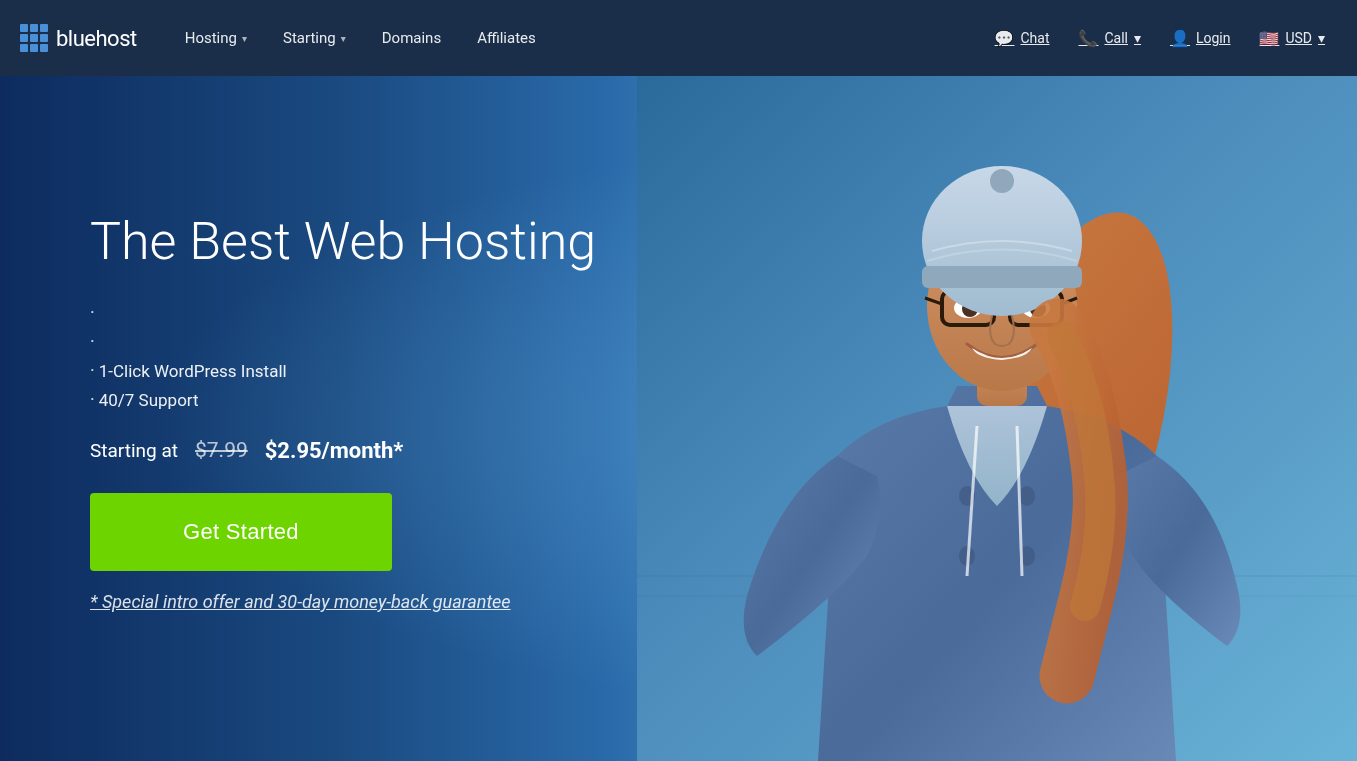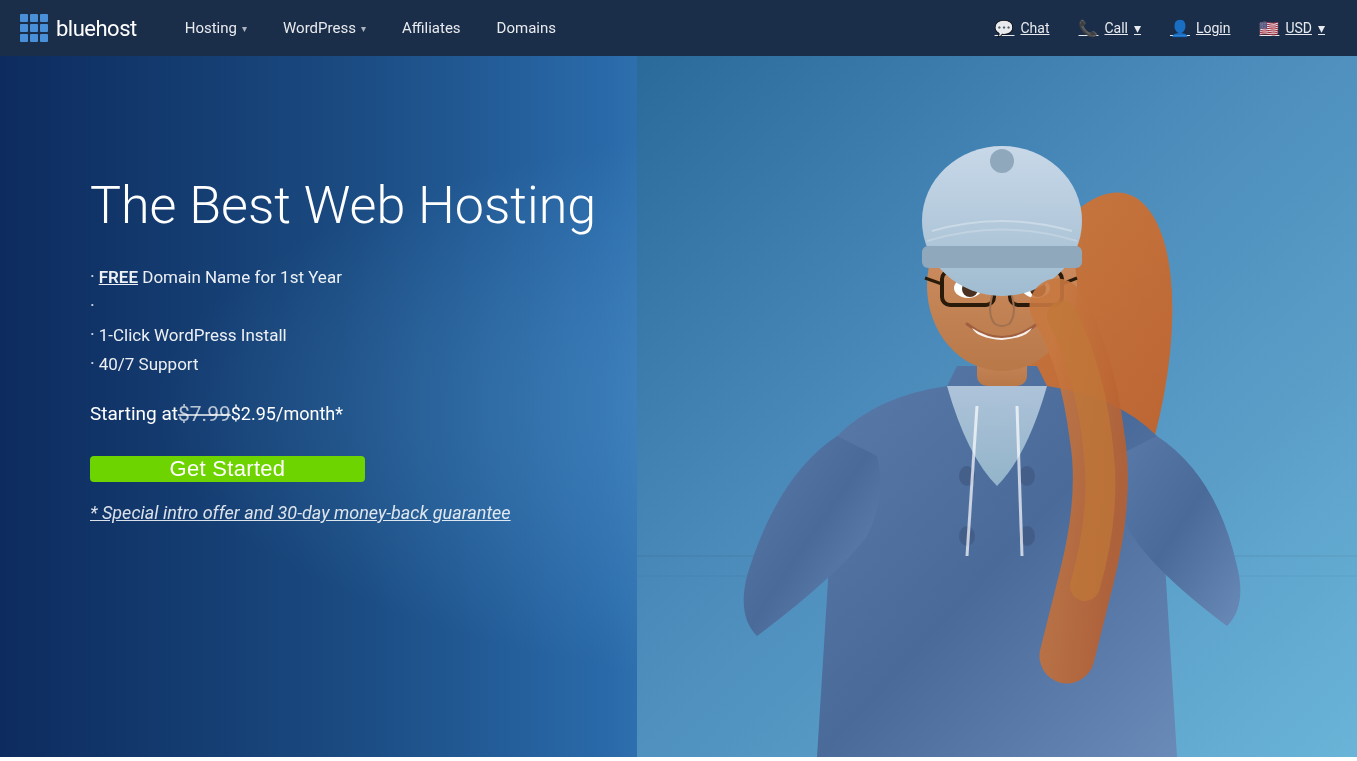--- a/index.html
+++ b/index.html
@@ -7,21 +7,21 @@
     body {
       font-family: -apple-system, BlinkMacSystemFont, 'Segoe UI', Roboto, sans-serif;
       width: 1357px;
       height: 761px;
       overflow: hidden;
     }
 
     
     .navbar {
       background-color: #1a2e4a;
-      height: 56px;
+      height: 76px;
       display: flex;
       align-items: center;
       padding: 0 20px;
       position: relative;
       z-index: 10;
     }
 
     .navbar-brand {
       display: flex;
       align-items: center;
@@ -131,21 +131,21 @@
     .hero-person-bg {
       position: absolute;
       inset: 0;
       background: linear-gradient(160deg, #5a9ec8 0%, #4a8ab8 20%, #3a7aaa 40%, #609ac0 55%, #70b0d8 70%, #80c0e8 85%);
     }
 
     
     .hero-content {
       position: absolute;
       left: 90px;
-      top: 120px;
+      top: 136px;
       max-width: 600px;
       z-index: 5;
     }
 
     .hero-title {
       color: white;
       font-size: 52px;
       font-weight: 300;
       line-height: 1.15;
       margin-bottom: 30px;
@@ -174,41 +174,41 @@
       text-decoration: underline;
       font-weight: 600;
     }
 
     .hero-pricing {
       color: white;
       font-size: 19px;
       margin-bottom: 30px;
       display: flex;
       align-items: center;
-      gap: 0;
+      gap: 17px;
     }
 
     .price-old {
       text-decoration: line-through;
       color: rgba(255,255,255,0.7);
       font-size: 21px;
     }
 
     .price-new {
       color: white;
-      font-size: 18px;
-      font-weight: 400;
+      font-size: 22px;
+      font-weight: 700;
     }
 
     .cta-button {
       background: #6dd400;
       color: white;
       border: none;
-      padding: 0 0;
-      width: 275px;
+      padding: 26px 0;
+      width: 302px;
       font-size: 22px;
       font-weight: 500;
       border-radius: 4px;
       cursor: pointer;
       display: block;
       text-align: center;
       margin-bottom: 20px;
       letter-spacing: 0.3px;
     }
 
@@ -238,28 +238,28 @@
     </div>
     <span class="brand-name">bluehost</span>
   </a>
 
   <div class="nav-links">
     <a class="nav-item" href="#">
       <span>Hosting</span>
       <span class="chevron">▾</span>
     </a>
     <a class="nav-item" href="#">
-      <span>WordPress</span>
+      <span>Starting</span>
       <span class="chevron">▾</span>
+    </a>
+    <a class="nav-item" href="#">
+      <span>Domains</span>
     </a>
     <a class="nav-item" href="#">
       <span>Affiliates</span>
-    </a>
-    <a class="nav-item" href="#">
-      <span>Domains</span>
     </a>
   </div>
 
   <div class="nav-right">
     <a class="nav-right-item" href="#">
       <span class="nav-icon">💬</span>
       <span>Chat</span>
     </a>
     <a class="nav-right-item" href="#">
       <span class="nav-icon">📞</span>
@@ -373,21 +373,20 @@
 
     </svg>
   </div>
 
   <div class="hero-content">
     <h1 class="hero-title">The Best Web Hosting</h1>
     
     <ul class="hero-features">
       <li>
         <span class="bullet">·</span>
-        <span><span class="free-underline">FREE</span> Domain Name for 1st Year</span>
       </li>
       <li>
         <span class="bullet">·</span>
       </li>
       <li>
         <span class="bullet">·</span>
         <span>1-Click WordPress Install</span>
       </li>
       <li>
         <span class="bullet">·</span>

